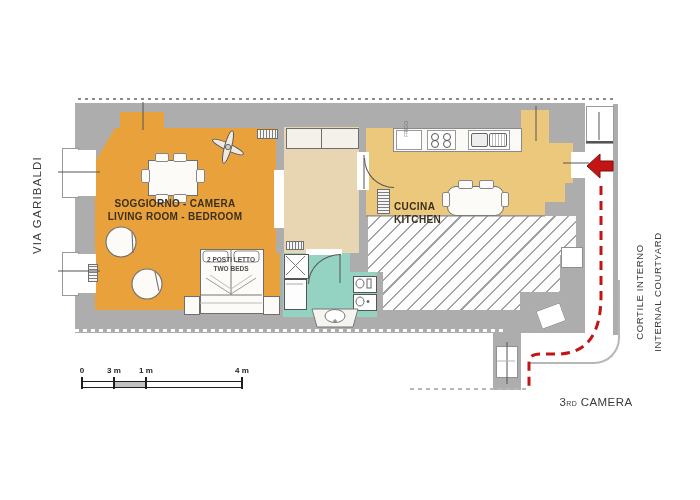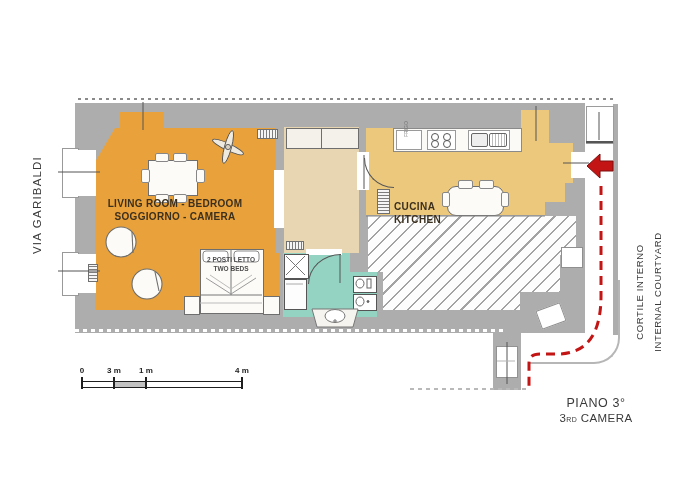--- a/index.html
+++ b/index.html
@@ -172,40 +172,39 @@
     <line x1="497" y1="361" x2="515" y2="361" stroke="#b5b5b5" stroke-width="1"></line>
 
     <path d="M601,186 V296 Q601,352 560,354 L540,354 Q529,354 529,363 V390" fill="none" stroke="var(--red)" stroke-width="3" stroke-dasharray="9 6"></path>
 
     <polygon points="587,166 600,154 600,161 613,161 613,171 600,171 600,178" fill="var(--red)" stroke="#7d0f0f" stroke-width="1"></polygon>
   </svg>
 
   <div class="abs vlabel" style="left:-50px;top:198px;width:176px;height:14px;font-size:11.5px;letter-spacing:1.2px;color:#3a3a3a;">VIA GARIBALDI</div>
 
   <div class="abs txt" style="left:95px;top:198px;width:160px;text-align:center;font-size:10px;line-height:1.25;letter-spacing:.3px;font-weight:bold;">
+    <div>SOGGIORNO - CAMERA</div>
     <div>LIVING ROOM - BEDROOM</div>
-    <div>SOGGIORNO - CAMERA</div>
   </div>
 
   <div class="abs" style="left:201px;top:255px;width:60px;text-align:center;font-size:6.5px;line-height:1.45;color:#4c4c4c;font-weight:bold;">
     <div>2 POSTI LETTO</div>
     <div>TWO BEDS</div>
   </div>
 
   <div class="abs txt" style="left:394px;top:160px;width:70px;font-size:10px;line-height:1.3;letter-spacing:.4px;font-weight:bold;margin-top:40px;">
     <div>CUCINA</div>
     <div>KITCHEN</div>
   </div>
 
 
   <div class="abs vlabel" style="left:558px;top:286px;width:164px;height:12px;font-size:9.5px;letter-spacing:.6px;color:#3a3a3a;">CORTILE INTERNO</div>
   <div class="abs vlabel" style="left:576px;top:286px;width:164px;height:12px;font-size:9.5px;letter-spacing:.6px;color:#3a3a3a;">INTERNAL COURTYARD</div>
 
   <div class="abs" style="left:550px;top:395px;width:92px;text-align:center;color:#3a3a3a;line-height:1.3;">
-    <div style="font-size:12.5px;letter-spacing:.6px;">PIANO 3°</div>
     <div style="font-size:11.5px;letter-spacing:.4px;">
       <span>3</span><span style="font-size:7px;">RD</span><span> CAMERA</span>
     </div>
   </div>
 
   <div class="abs">
     <div class="abs" style="left:82px;top:381px;width:160px;height:5px;border-top:1.5px solid #1f1f1f;border-bottom:1.5px solid #1f1f1f;background:#fff;">
       <div class="abs" style="left:32px;top:0;width:32px;height:5px;background:#c2c2c2;"></div>
     </div>
     <div class="abs" style="left:81px;top:377px;width:1.5px;height:12px;background:#1f1f1f;"></div>

